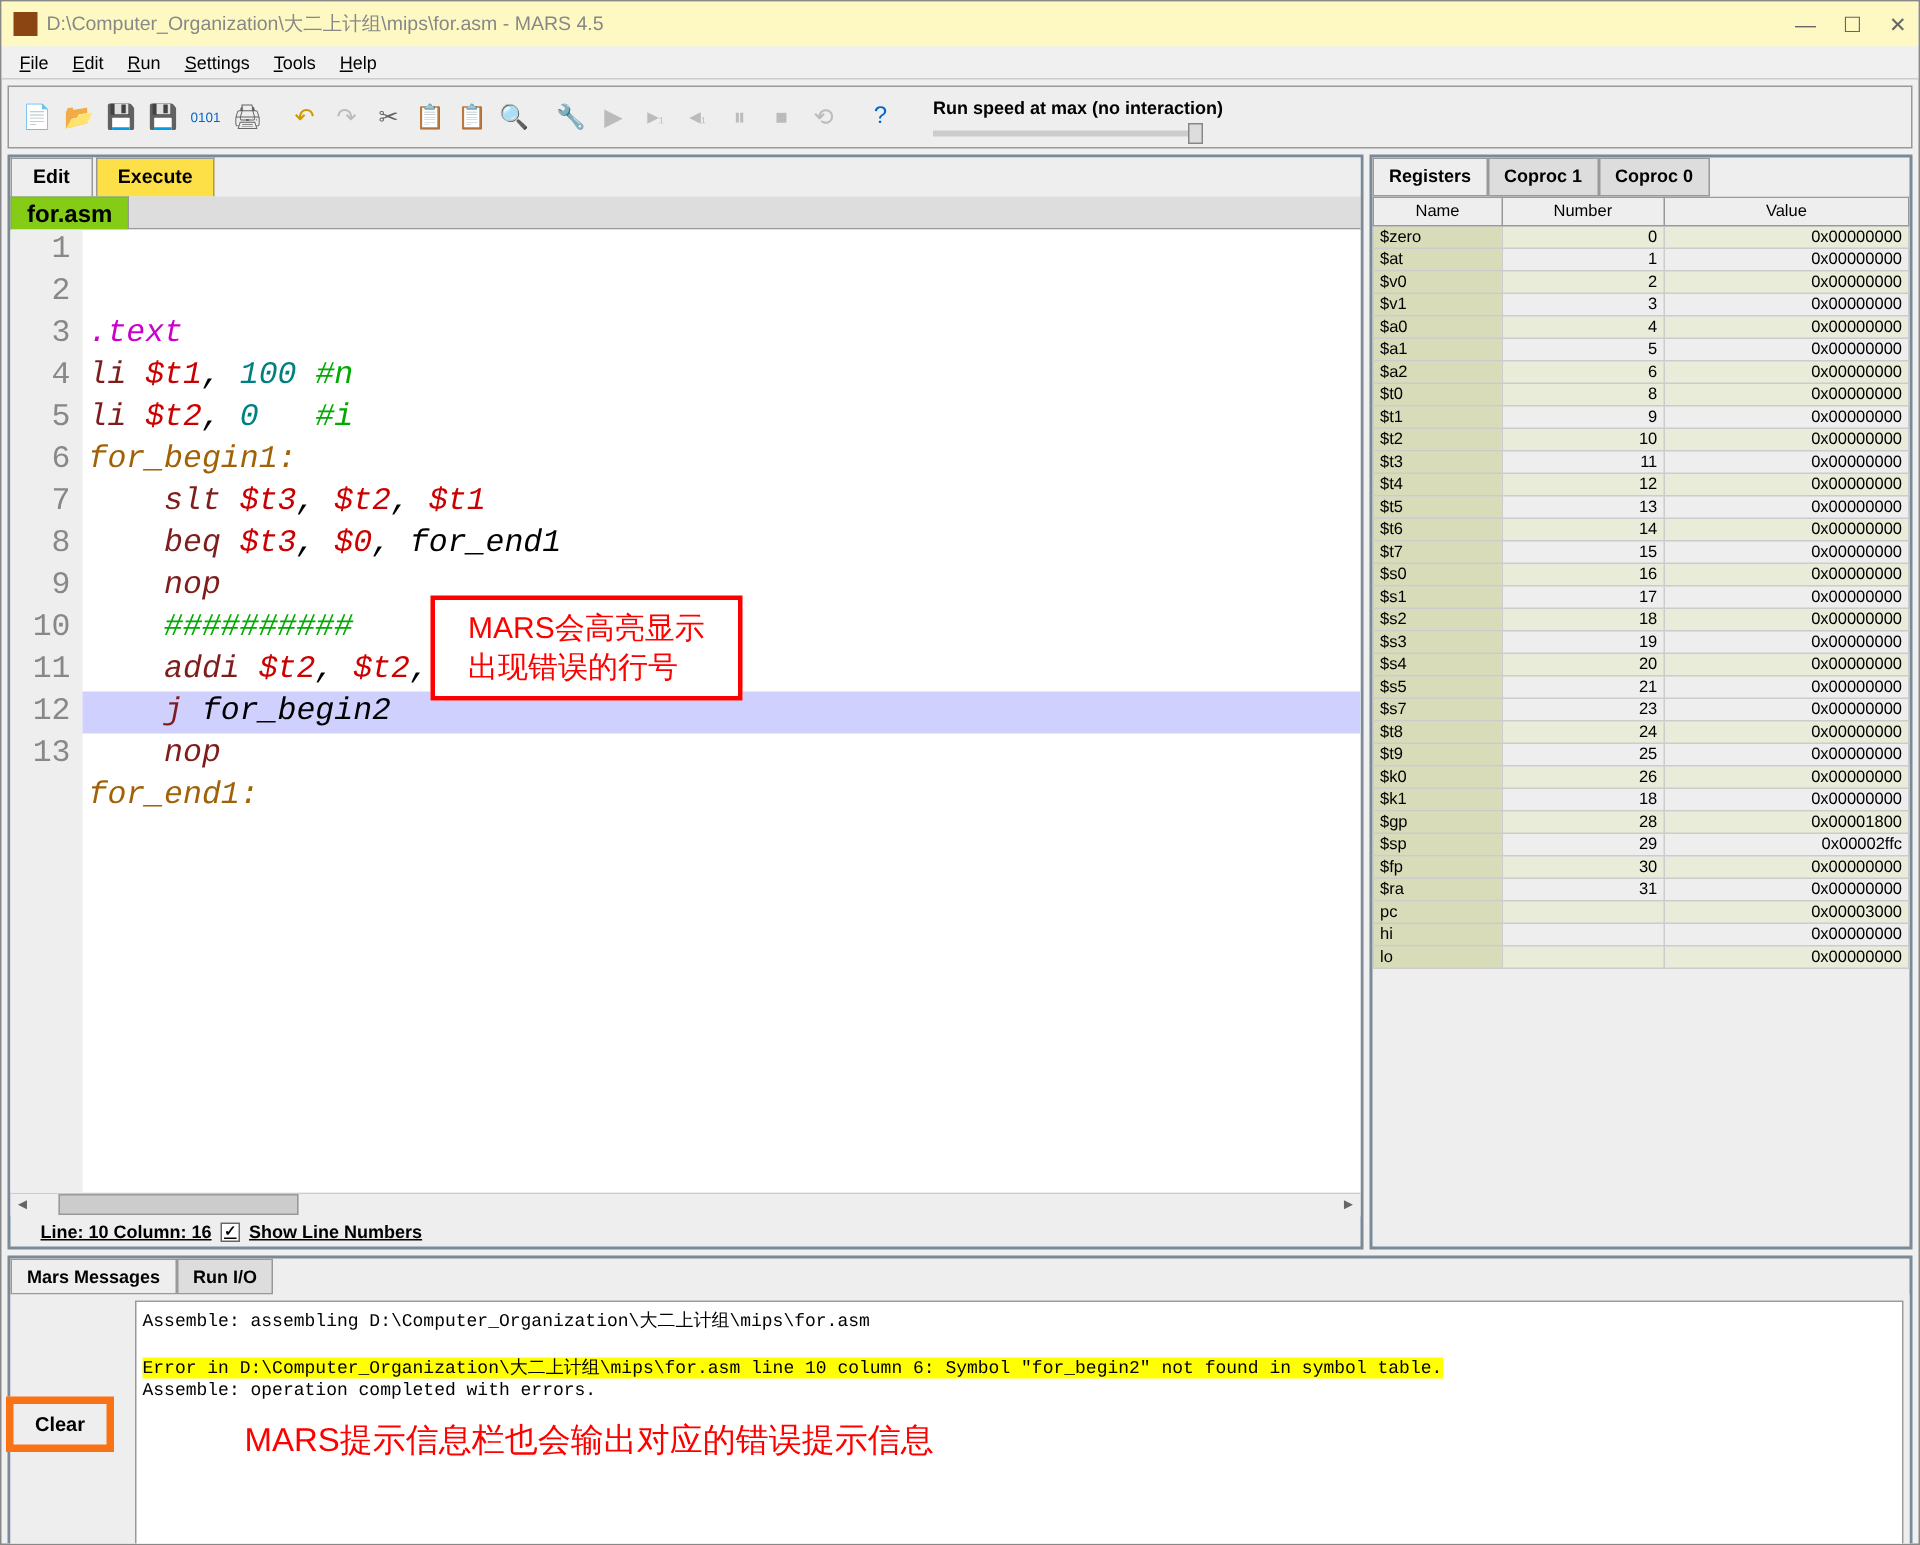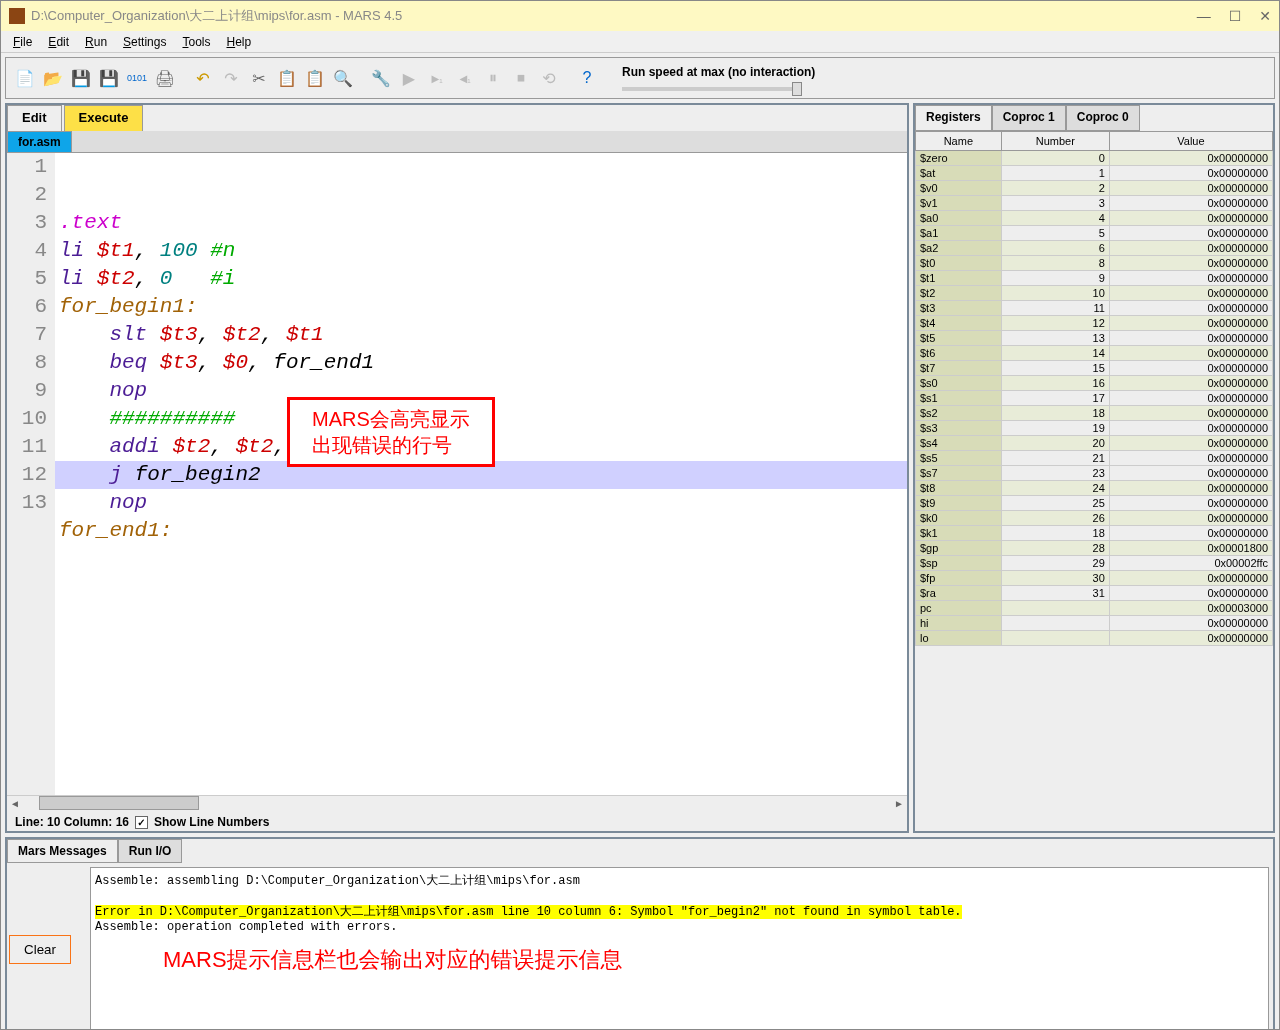--- a/index.html
+++ b/index.html
@@ -18,58 +18,58 @@
 .speed-label { font-weight: bold; font-size: 12px; }
 .speed-slider { width: 180px; height: 4px; background: #ccc; margin-top: 8px; position: relative; }
 .speed-thumb { position: absolute; right: 0; top: -5px; width: 10px; height: 14px; background: #ddd; border: 1px solid #888; }
 .main { display: flex; height: 730px; margin: 0 4px; gap: 4px; }
 .left { flex: 1; display: flex; flex-direction: column; }
 .editor-panel { flex: 1; border: 2px solid #7a8a99; background: #eee; display: flex; flex-direction: column; }
 .tabs { height: 26px; display: flex; background: #eee; }
 .tab { padding: 4px 14px; background: #fde047; border: 1px solid #999; border-bottom: none; margin-right: 2px; font-weight: bold; font-size: 13px; }
 .tab.active { background: #eee; }
 .filetab-row { height: 22px; background: #ddd; border-bottom: 1px solid #999; }
-.filetab { display: inline-block; padding: 3px 10px; background: #0ea5e9; border: 1px solid #999; border-bottom: none; font-weight: bold; font-size: 12px; }
+.filetab { display: inline-block; padding: 3px 10px; background: #84cc16; border: 1px solid #999; border-bottom: none; font-weight: bold; font-size: 16px; }
 .code-area { flex: 1; display: flex; background: #fff; font-family: 'Courier New', monospace; font-size: 21px; overflow: hidden; position: relative; }
 .gutter { width: 48px; background: #eee; text-align: right; padding-right: 8px; color: #888; line-height: 28px; }
 .code { flex: 1; line-height: 28px; white-space: pre; position: relative; }
 .code-line { height: 28px; padding-left: 4px; }
 .hl-line { background: #d0d0ff; }
-.kw { color: #4c1d95; font-style: italic; }
+.kw { color: #7f1d1d; font-style: italic; }
 .dir { color: #cc00cc; font-style: italic; }
 .reg { color: #cc0000; font-style: italic; }
 .num { color: #008080; font-style: italic; }
 .lbl { color: #a16207; font-style: italic; }
 .cmt { color: #00aa00; font-style: italic; }
 .punc { color: #000; font-style: italic; }
 .annotation { position: absolute; border: 3px solid red; padding: 6px 22px; color: red; font-size: 20px; font-family: sans-serif; background: #fff; line-height: 26px; }
 .scrollh { height: 16px; background: #eee; border-top: 1px solid #ccc; display: flex; }
 .scrollh .thumb { width: 160px; height: 14px; background: #ccc; border: 1px solid #999; margin-left: 16px; }
 .scrollh .arrow { width: 16px; height: 16px; text-align: center; color: #666; font-size: 10px; line-height: 16px; }
-.statusline { height: 20px; padding: 2px 8px; font-weight: bold; font-size: 12px; display: flex; align-items: flex-end; gap: 6px; }
+.statusline { height: 20px; padding: 2px 20px; font-weight: bold; font-size: 12px; display: flex; align-items: center; gap: 6px; text-decoration: underline; }
 .chk { width: 13px; height: 13px; border: 1px solid #666; background: #fff; display: inline-flex; align-items: center; justify-content: center; font-size: 10px; }
 .right { width: 362px; border: 2px solid #7a8a99; background: #eee; display: flex; flex-direction: column; }
 .reg-tabs { height: 26px; display: flex; }
 .reg-tab { padding: 4px 10px; border: 1px solid #999; background: #ddd; font-weight: bold; font-size: 12px; }
 .reg-tab.active { background: #eee; }
 .reg-table { flex: 1; overflow: auto; font-size: 11px; }
 .reg-table table { width: 100%; border-collapse: collapse; }
 .reg-table th { background: #eee; border: 1px solid #999; padding: 3px; font-weight: normal; }
 .reg-table td { border: 1px solid #ccc; padding: 1px 4px; height: 15px; }
 .reg-table tr.stripe td { background: #e8ecd8; }
 .reg-table td:nth-child(1) { background: #d8dcb8; }
 .reg-table tr.stripe td:nth-child(1) { background: #d8dcb8; }
 .reg-table td:nth-child(2), .reg-table td:nth-child(3) { text-align: right; }
 .bottom { height: 200px; margin: 4px; border: 2px solid #7a8a99; background: #eee; display: flex; flex-direction: column; position: relative; }
 .msg-tabs { height: 24px; display: flex; }
 .msg-tab { padding: 4px 10px; border: 1px solid #999; background: #ddd; font-weight: bold; font-size: 12px; }
 .msg-tab.active { background: #eee; }
 .msg-body { flex: 1; display: flex; background: #eee; }
 .msg-side { width: 66px; display: flex; align-items: center; justify-content: center; }
-.clear-btn { padding: 6px 14px; background: #eee; border: 1px solid #f97316; font-weight: normal; }
+.clear-btn { padding: 6px 14px; background: #eee; border: 5px solid #f97316; font-weight: bold; }
 .msg-text { flex: 1; background: #fff; border: 1px solid #999; margin: 4px 4px 4px 17px; padding: 4px; font-family: 'SimSun','Courier New', monospace; font-size: 12px; white-space: pre-wrap; }
 .err-hl { background: #ffff00; }
 .annotation2 { position: absolute; color: red; font-size: 22px; font-family: sans-serif; }
 </style>
 </head>
 <body>
 
 <div class="titlebar">
   <div class="titlebar-icon"></div>
   <div class="titlebar-text">D:\Computer_Organization\大二上计组\mips\for.asm   -  MARS 4.5</div>

